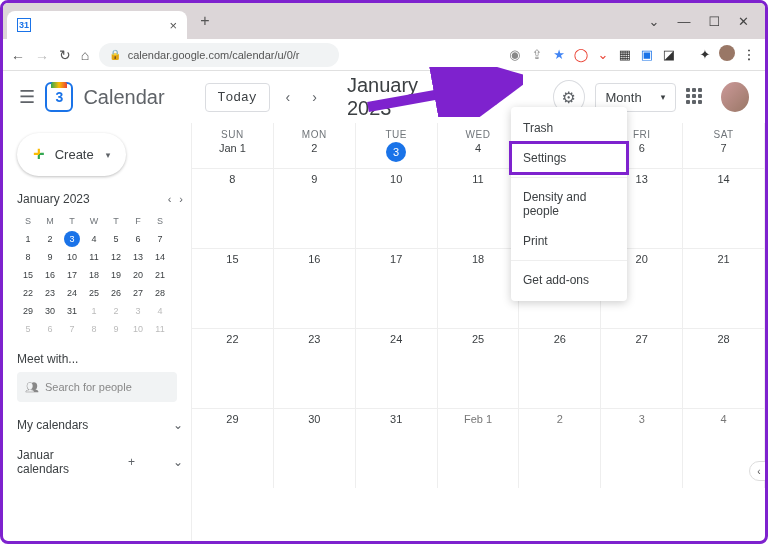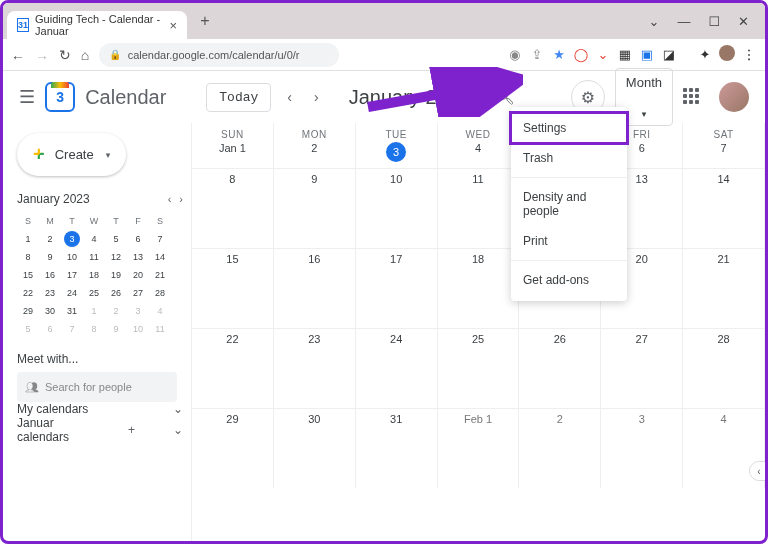--- a/index.html
+++ b/index.html
@@ -26,21 +26,21 @@
 .hamburger { font-size: 18px; color: #5f6368; }
 .cal-logo { width: 30px; height: 30px; background: #fff; border: 2px solid #1a73e8; border-radius: 6px; display: flex; align-items: center; justify-content: center; color: #1a73e8; font-weight: bold; font-size: 14px; position: relative; }
 .cal-logo::before { content: ""; position: absolute; top: -2px; left: 4px; right: 4px; height: 6px; background: linear-gradient(90deg, #34a853, #fbbc05, #ea4335); border-radius: 2px 2px 0 0; }
 .brand { font-size: 20px; color: #5f6368; font-weight: 400; }
 .today-btn { margin-left: 30px; border: 1px solid #dadce0; border-radius: 4px; padding: 6px 12px; font-size: 13px; color: #3c4043; background: #fff; font-family: Liberation Mono, monospace; }
 .navarrow { font-size: 14px; color: #5f6368; padding: 0 6px; }
 .monthlabel { font-size: 20px; color: #3c4043; margin-left: 14px; }
 .spacer { flex: 1; }
 .hdr-ico { font-size: 15px; color: #5f6368; }
 .gear-btn { width: 34px; height: 34px; border-radius: 50%; border: 1px solid #dadce0; display: flex; align-items: center; justify-content: center; font-size: 16px; color: #5f6368; background: #fff; }
-.month-sel { border: 1px solid #dadce0; border-radius: 4px; padding: 6px 10px; font-size: 13px; color: #3c4043; display: flex; align-items: center; gap: 19px; flex-direction: column; }
+.month-sel { border: 1px solid #dadce0; border-radius: 4px; padding: 6px 10px; font-size: 13px; color: #3c4043; display: flex; align-items: center; gap: 19px; }
 .apps-grid { width: 18px; height: 18px; display: grid; grid-template-columns: repeat(3, 4px); grid-template-rows: repeat(3, 4px); gap: 2px; }
 .apps-grid i { background: #5f6368; border-radius: 1px; }
 .avatar { width: 30px; height: 30px; border-radius: 50%; background: linear-gradient(135deg, #c99 0%, #976 100%); margin-left: 8px; }
 
 
 .main { display: flex; height: 420px; }
 .sidebar { width: 188px; padding: 10px 8px 0 14px; }
 .create-btn { display: inline-flex; align-items: center; gap: 10px; border: none; border-radius: 22px; box-shadow: 0 1px 3px rgba(0,0,0,0.25); padding: 10px 16px; font-size: 13px; color: #3c4043; background: #fff; }
 .create-btn .plus { font-size: 20px; font-weight: bold; background: linear-gradient(135deg, #ea4335 0 25%, #fbbc05 25% 50%, #34a853 50% 75%, #4285f4 75%); -webkit-background-clip: text; color: transparent; }
 .create-btn::after { content: "▾"; font-size: 9px; color: #5f6368; margin-left: 2px; }
@@ -49,21 +49,21 @@
 .mini-head .arrows { margin-left: auto; display: flex; gap: 8px; color: #5f6368; font-size: 11px; }
 .mini-cal { margin-top: 6px; }
 .mini-row { display: flex; }
 .mini-cell { width: 22px; height: 18px; font-size: 9px; color: #3c4043; display: flex; align-items: center; justify-content: center; }
 .mini-cell.hdr { color: #70757a; }
 .mini-cell.muted { color: #bbb; }
 .mini-cell.today span { background: #1a73e8; color: #fff; border-radius: 50%; width: 16px; height: 16px; display: flex; align-items: center; justify-content: center; }
 
 .meetwith { margin-top: 14px; font-size: 12px; color: #3c4043; }
 .search-people { margin-top: 6px; background: #f1f3f4; border-radius: 4px; height: 30px; display: flex; align-items: center; padding: 0 8px; font-size: 11px; color: #888; gap: 6px; width: 160px; }
-.side-item { display: flex; align-items: center; font-size: 12px; color: #3c4043; margin-top: 0; gap: 28px; }
+.side-item { display: flex; align-items: center; font-size: 12px; color: #3c4043; margin-top: 16px; gap: 28px; }
 .side-item .ico { margin-left: auto; font-size: 12px; color: #5f6368; }
 
 
 .calgrid { flex: 1; border-left: 1px solid #eee; }
 .dayhead-row { display: flex; justify-content: center; }
 .daycol { flex: 1; border-right: 1px solid #eee; }
 .dayhead { text-align: center; font-size: 10px; color: #70757a; padding-top: 6px; letter-spacing: 0.5px; }
 .daynum { text-align: center; font-size: 11px; color: #3c4043; padding: 2px 0 6px; }
 .daynum.today span { background: #1a73e8; color: #fff; border-radius: 50%; display: inline-flex; width: 20px; height: 20px; align-items: center; justify-content: center; }
 .week-row { display: flex; height: 80px; border-top: 1px solid #eee; }
@@ -80,21 +80,20 @@
 .arrow { position: absolute; top: 64px; left: 360px; width: 160px; height: 50px; pointer-events: none; z-index: 5; }
 
 .fab { position: absolute; right: -4px; bottom: 60px; width: 20px; height: 20px; border: 1px solid #ddd; border-radius: 50% 0 0 50%; background: #fff; font-size: 10px; display: flex; align-items: center; justify-content: center; color: #555; }
 </style>
 </head>
 <body>
 
 <div class="titlebar">
   <div class="tab">
     <span class="favicon">31</span>
-    <span>Guiding Tech - Calendar - Januar</span>
     <span class="close">×</span>
   </div>
   <div class="newtab">+</div>
   <div class="winctrls">
     <span>⌄</span>
     <span>—</span>
     <span>☐</span>
     <span>✕</span>
   </div>
 </div>
@@ -324,22 +323,22 @@
         <div class="daycol">31</div>
         <div class="daycol muted">Feb 1</div>
         <div class="daycol muted">2</div>
         <div class="daycol muted">3</div>
         <div class="daycol muted">4</div>
       </div>
   </div>
 </div>
 
 <div class="settings-menu">
+  <div class="item">Trash</div>
   <div class="item hl">Settings</div>
-  <div class="item">Trash</div>
   <div class="sep"></div>
   <div class="item">Density and people</div>
   <div class="item">Print</div>
   <div class="sep"></div>
   <div class="item">Get add-ons</div>
 </div>
 
 <svg class="arrow" viewBox="0 0 160 50">
   <defs>
       <marker id="ah" markerWidth="10" markerHeight="10" refX="8" refY="5" orient="auto">

